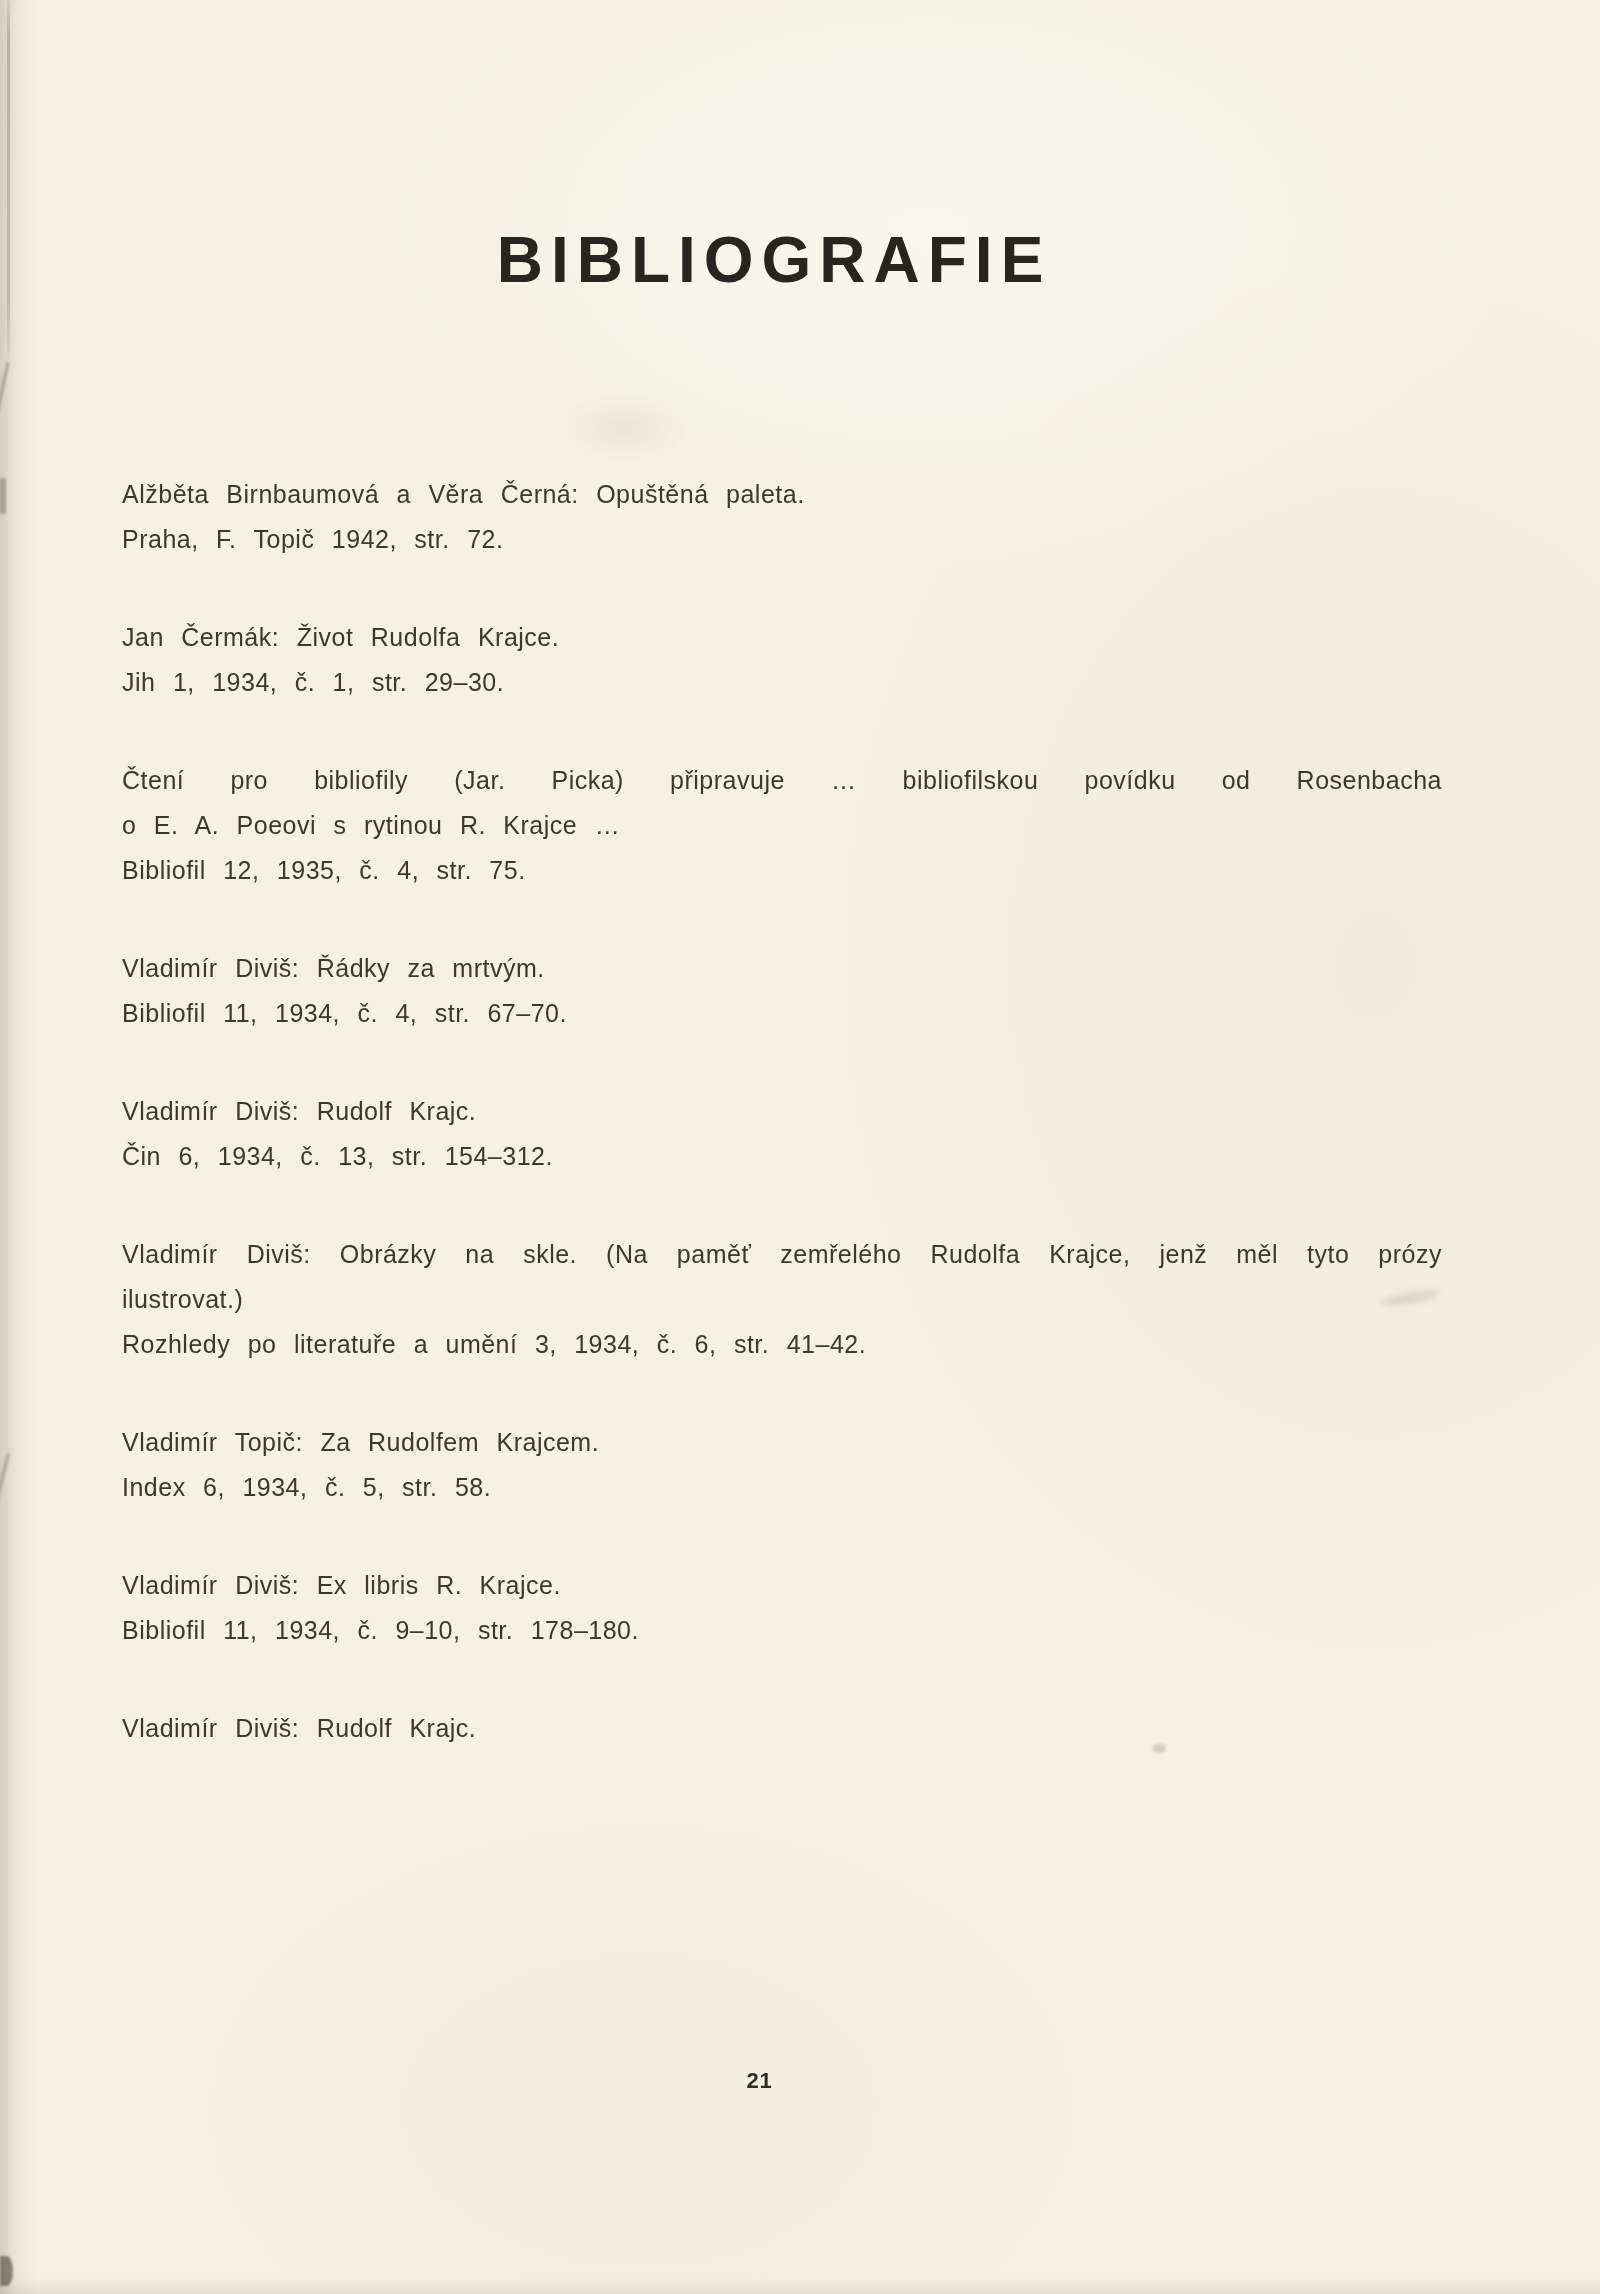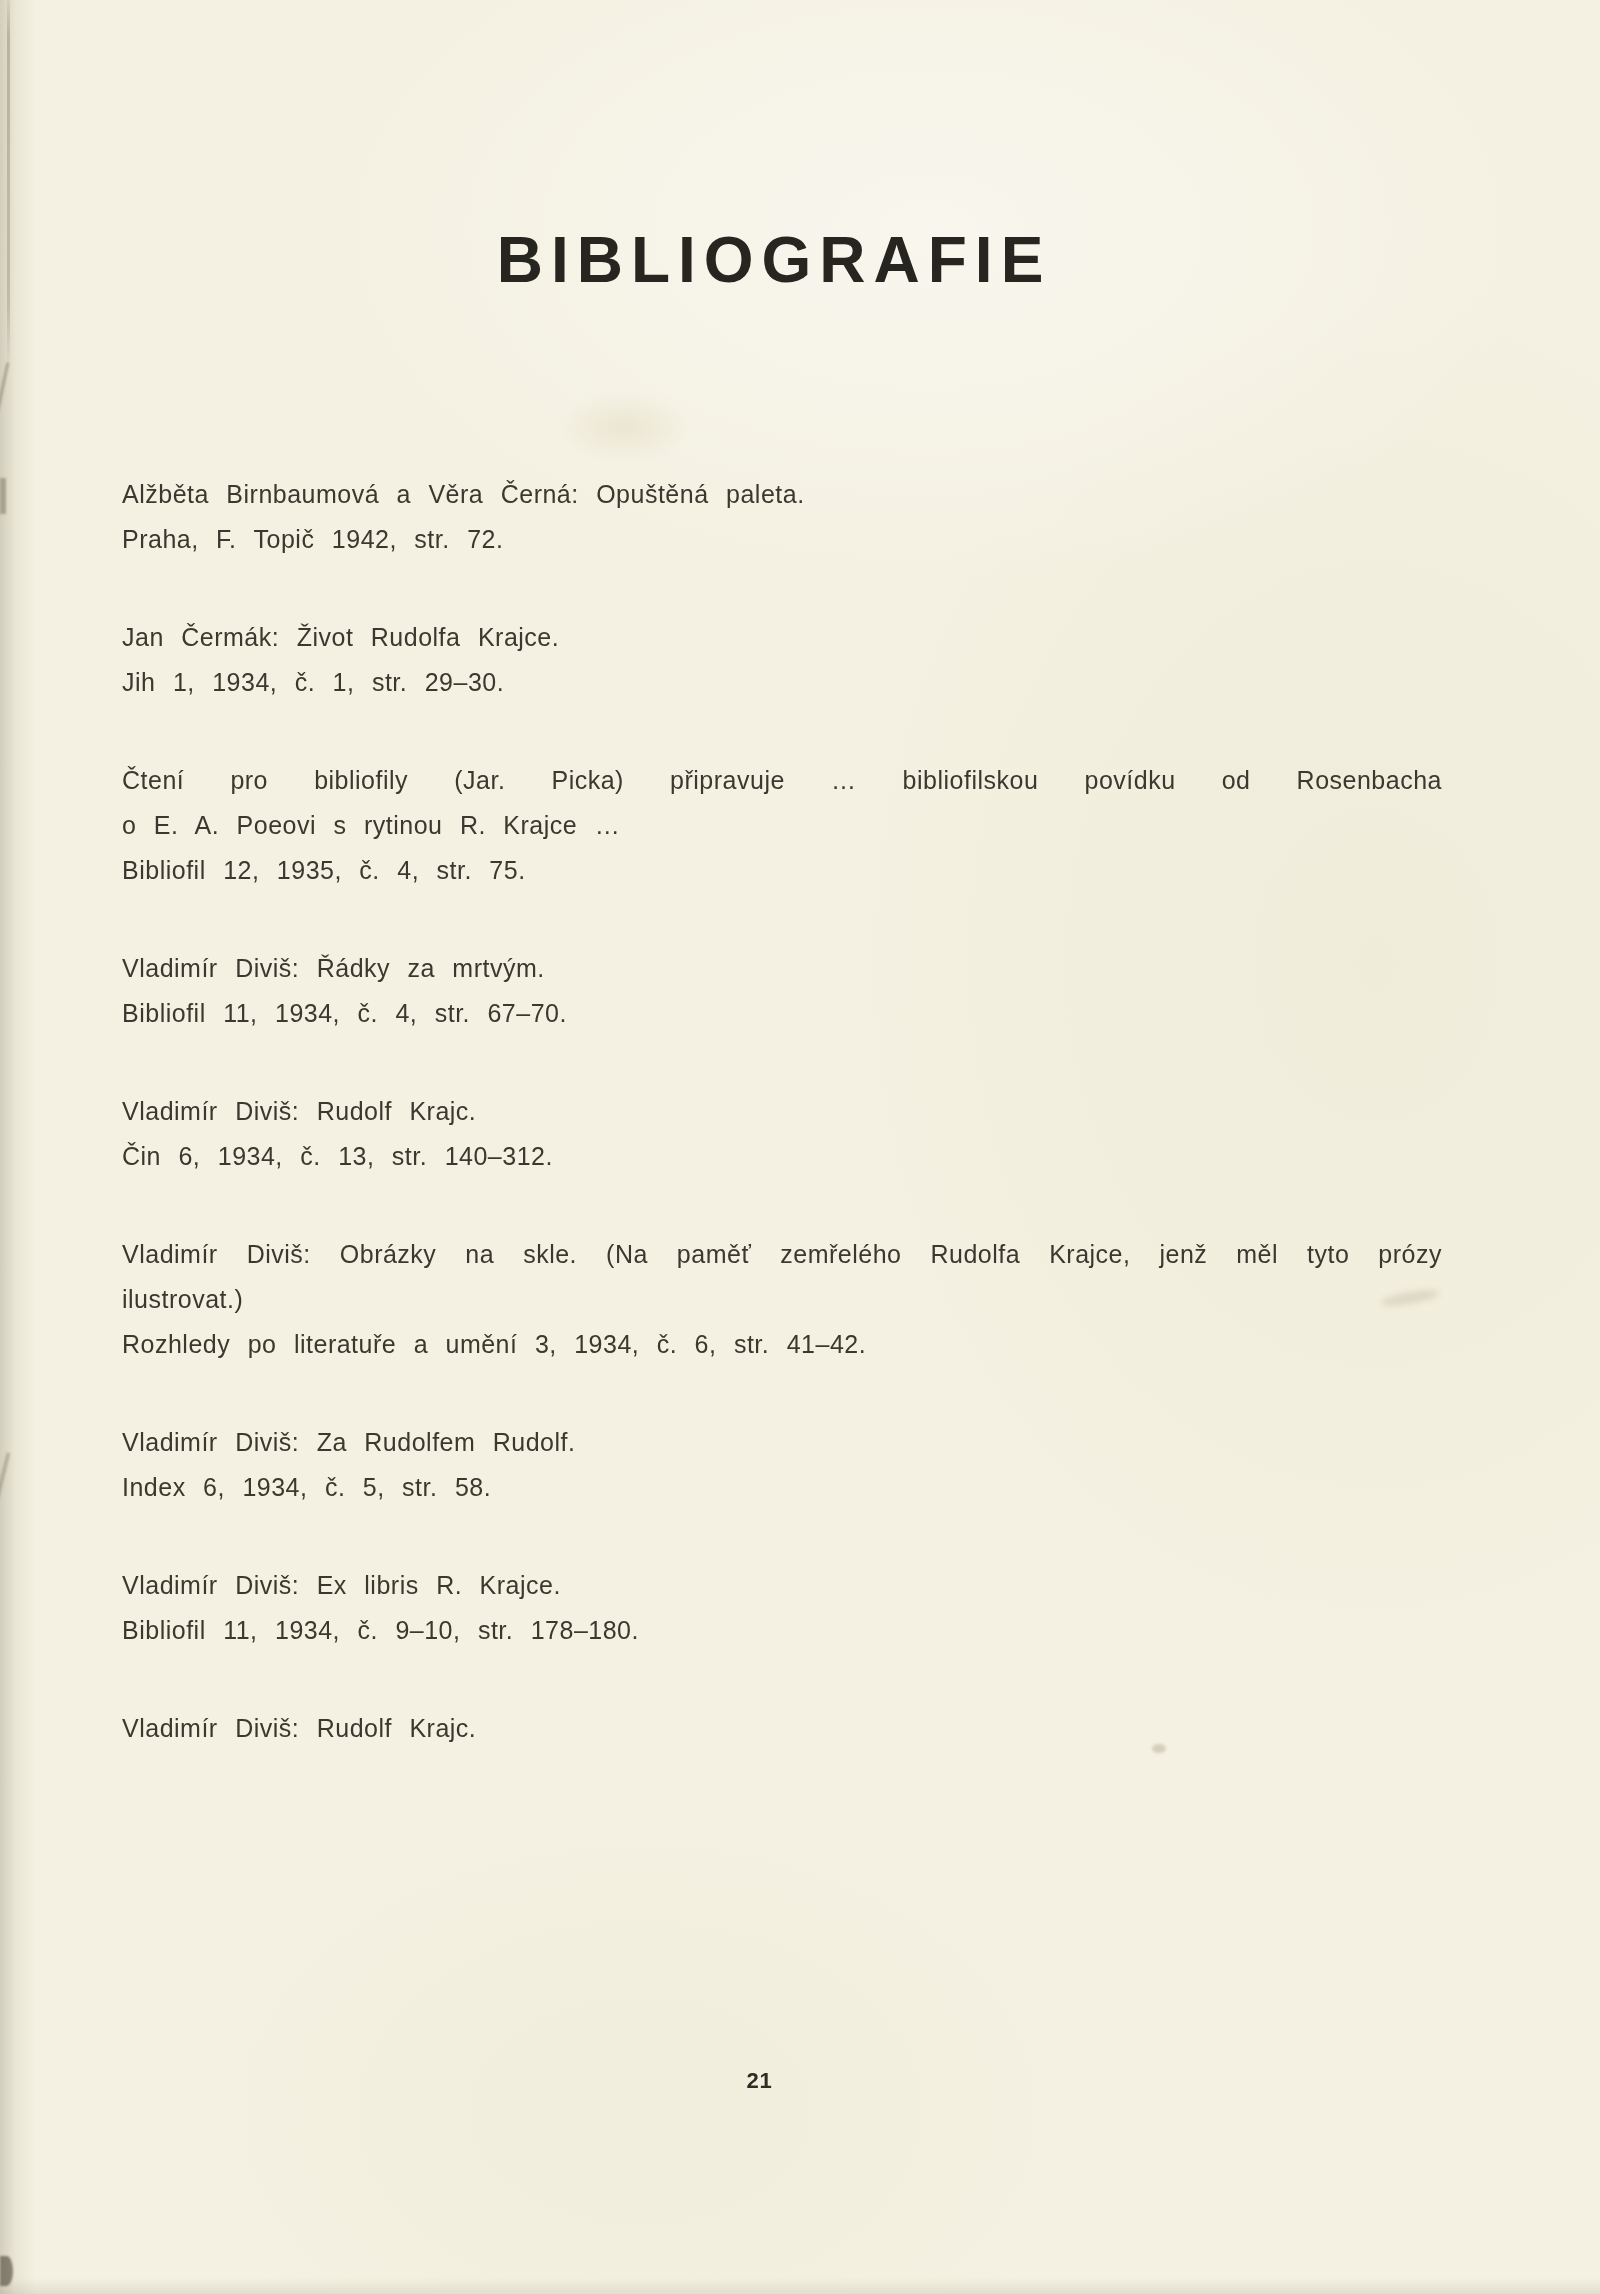--- a/index.html
+++ b/index.html
@@ -114,29 +114,29 @@
       <div class="line justify">Čtení pro bibliofily (Jar. Picka) připravuje … bibliofilskou povídku od Rosenbacha</div>
       <div class="line">o E. A. Poeovi s rytinou R. Krajce …</div>
       <div class="line">Bibliofil 12, 1935, č. 4, str. 75.</div>
     </div>
     <div class="entry">
       <div class="line">Vladimír Diviš: Řádky za mrtvým.</div>
       <div class="line">Bibliofil 11, 1934, č. 4, str. 67–70.</div>
     </div>
     <div class="entry">
       <div class="line">Vladimír Diviš: Rudolf Krajc.</div>
-      <div class="line">Čin 6, 1934, č. 13, str. 140–312.</div>
+      <div class="line">Čin 6, 1934, č. 13, str. 154–312.</div>
     </div>
     <div class="entry">
       <div class="line justify">Vladimír Diviš: Obrázky na skle. (Na paměť zemřelého Rudolfa Krajce, jenž měl tyto prózy</div>
       <div class="line">ilustrovat.)</div>
       <div class="line">Rozhledy po literatuře a umění 3, 1934, č. 6, str. 41–42.</div>
     </div>
     <div class="entry">
-      <div class="line">Vladimír Diviš: Za Rudolfem Rudolf.</div>
+      <div class="line">Vladimír Topič: Za Rudolfem Krajcem.</div>
       <div class="line">Index 6, 1934, č. 5, str. 58.</div>
     </div>
     <div class="entry">
       <div class="line">Vladimír Diviš: Ex libris R. Krajce.</div>
       <div class="line">Bibliofil 11, 1934, č. 9–10, str. 178–180.</div>
     </div>
     <div class="entry">
       <div class="line">Vladimír Diviš: Rudolf Krajc.</div>
     </div>
   </div>

